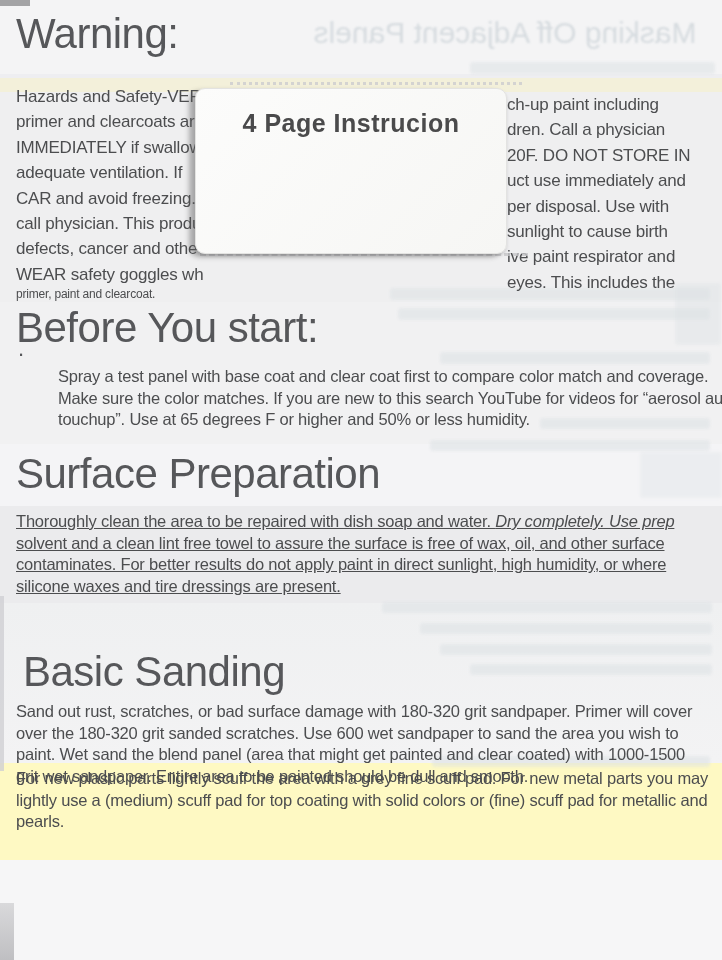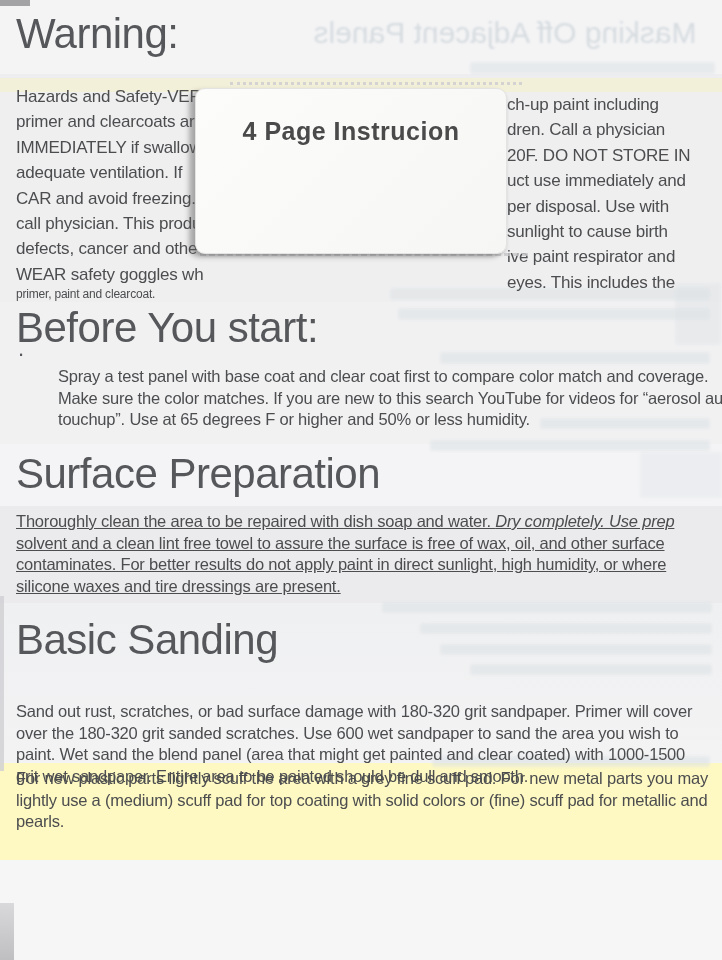--- a/index.html
+++ b/index.html
@@ -47,21 +47,21 @@
   .gb13{left:640px;top:452px;width:82px;height:46px;opacity:.35;}
   
   .h1{
     position:absolute;left:16px;
     font-size:42px;font-weight:400;letter-spacing:-0.5px;
     color:#56575a;z-index:2;white-space:nowrap;
   }
   .h-warning{top:10px;}
   .h-before{top:304px;}
   .h-surface{top:450px;}
-  .h-basic{top:616px;}
+  .h-basic{top:648px;margin-left:7px;}
   .stray-mark{position:absolute;left:18px;top:336px;font-size:22px;color:#56575a;z-index:2;}
   
   .para{
     position:absolute;left:16px;width:694px;
     font-size:16.5px;letter-spacing:-0.2px;line-height:21.6px;
     color:#4c4d4f;z-index:2;
   }
   .p-before{top:366px;margin-left:42px;}
   .p-surface{top:511px;text-decoration:underline;}
   .p-basic{top:701px;}
@@ -80,21 +80,21 @@
     position:absolute;left:195px;top:88px;width:310px;height:164px;
     background:linear-gradient(135deg,#fcfcfb, #f6f6f4);
     border:1px solid #e3e3e1;border-radius:10px;
     box-shadow:-6px 3px 5px rgba(90,90,92,.45), 0 2px 3px rgba(120,120,122,.25);
     z-index:3;text-align:center;
   }
   .label-line{
     font-weight:bold;color:#4a4a4b;letter-spacing:.5px;
     font-size:25px;white-space:nowrap;
   }
-  .label-line.l1{margin-top:28px;}
+  .label-line.l1{margin-top:20px;}
   .label-line.l2{margin-top:26px;}
 </style>
 </head>
 <body>
 
 <div class="page">
 
   <div class="band b-top"></div>
   <div class="band b-perf"></div>
   <div class="band b-warn"></div>

